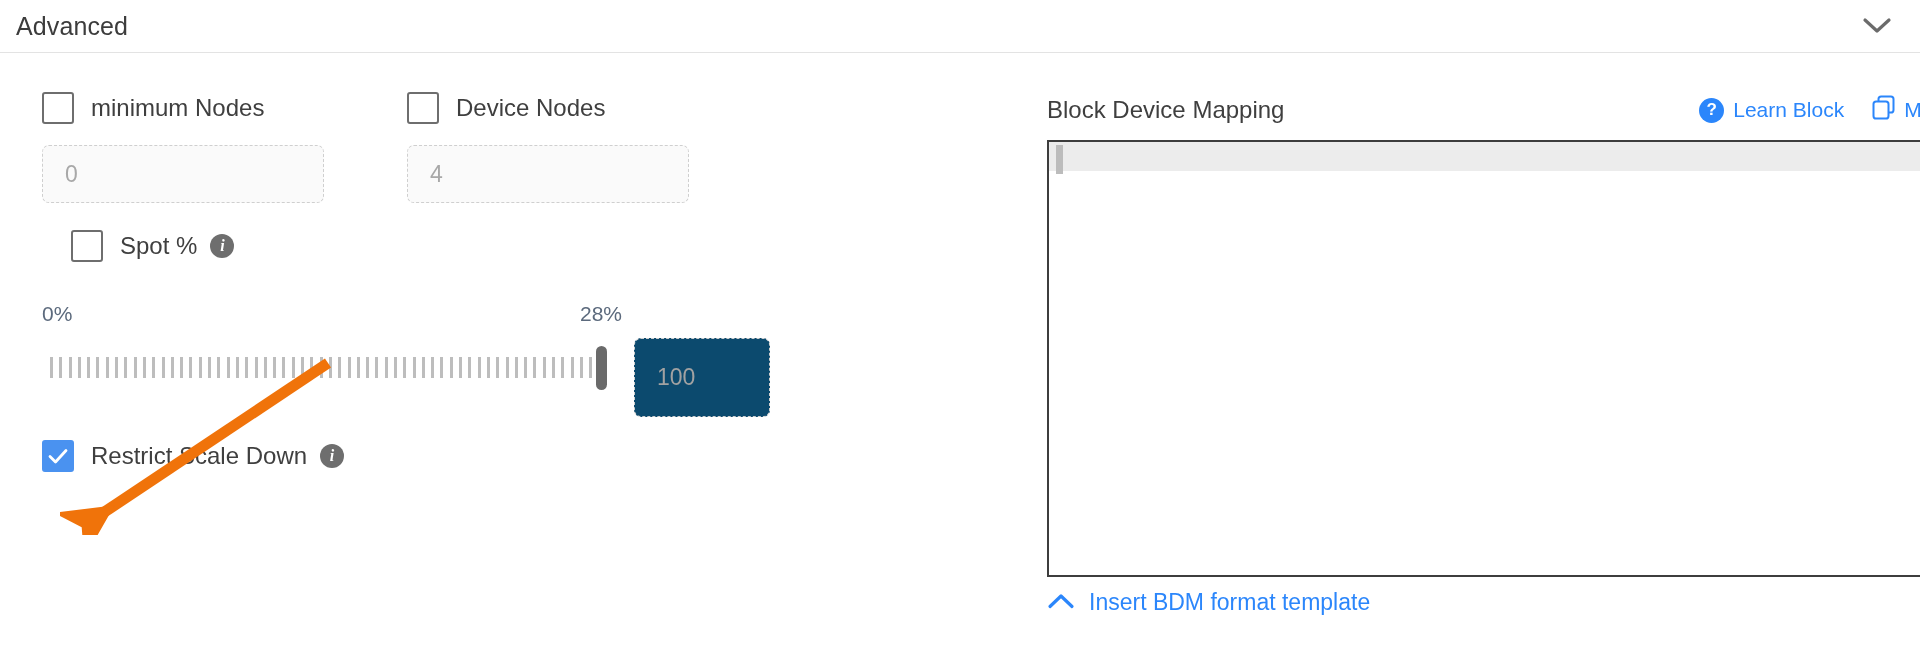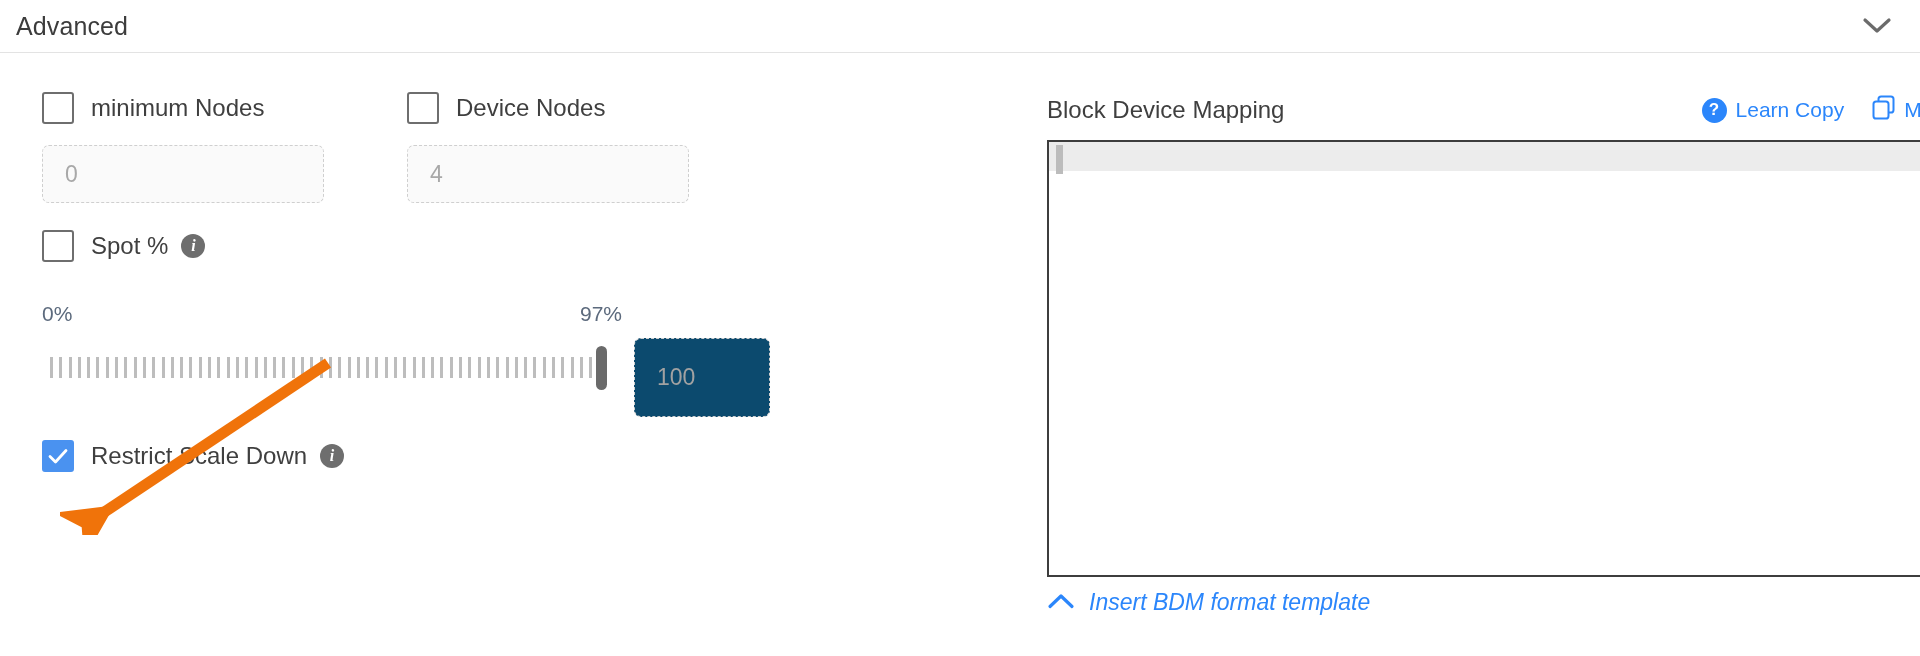--- a/index.html
+++ b/index.html
@@ -94,21 +94,21 @@
     border-radius: 7px;
     background: #fafafa;
     display: flex;
     align-items: center;
     padding: 0 22px;
     font-size: 23px;
     color: #a8a8a8;
     cursor: text;
   }
 
-  .spot-row { margin-top: 27px; }
+  .spot-row { margin-top: 27px; margin-left: 29px; }
 
   
   .slider-wrap {
     position: relative;
     margin-top: 40px;
     width: 730px;
     height: 118px;
   }
   .slider-minmax {
     position: absolute;
@@ -239,21 +239,20 @@
 
   .bdm-footer {
     margin-top: 12px;
     display: flex;
     align-items: center;
     gap: 14px;
     color: #2b86fb;
     font-size: 23px;
     cursor: pointer;
     width: max-content;
-    font-style: italic;
   }
 
   
   .annotation-arrow {
     position: absolute;
     left: 60px; top: 355px;
     pointer-events: none;
   }
 </style>
 </head>
@@ -294,21 +293,21 @@
 
     <div class="cb-row spot-row">
       <div class="cb-box"></div>
       <div class="cb-label">Spot %</div>
       <span class="info-ico">i</span>
     </div>
 
     <div class="slider-wrap">
       <div class="slider-minmax">
         <span>0%</span>
-        <span>97%</span>
+        <span>28%</span>
       </div>
       <div class="slider-row">
         <div class="slider-track">
           <div class="ticks" id="ticks">
               <i></i>
               <i></i>
               <i></i>
               <i></i>
               <i></i>
               <i></i>
@@ -386,21 +385,21 @@
   </div>
 
   <div class="right-col">
 
     <div class="bdm-head">
       <div class="bdm-title">Block Device Mapping</div>
       <div class="bdm-actions">
 
         <div class="bdm-link">
           <span class="q-ico">?</span>
-          <span>Learn Copy</span>
+          <span>Learn Block</span>
         </div>
 
         <div class="bdm-link">
           <span>
             <svg width="23" height="25" viewBox="0 0 23 25" aria-hidden="true">
               <rect x="6.5" y="1.5" width="15" height="16" rx="2.6" fill="none" stroke="#2b86fb" stroke-width="2"></rect>
               <rect x="1.5" y="6.5" width="15" height="17" rx="2.6" fill="#ffffff" stroke="#2b86fb" stroke-width="2"></rect>
             </svg>
           </span>
           <span>More</span>

